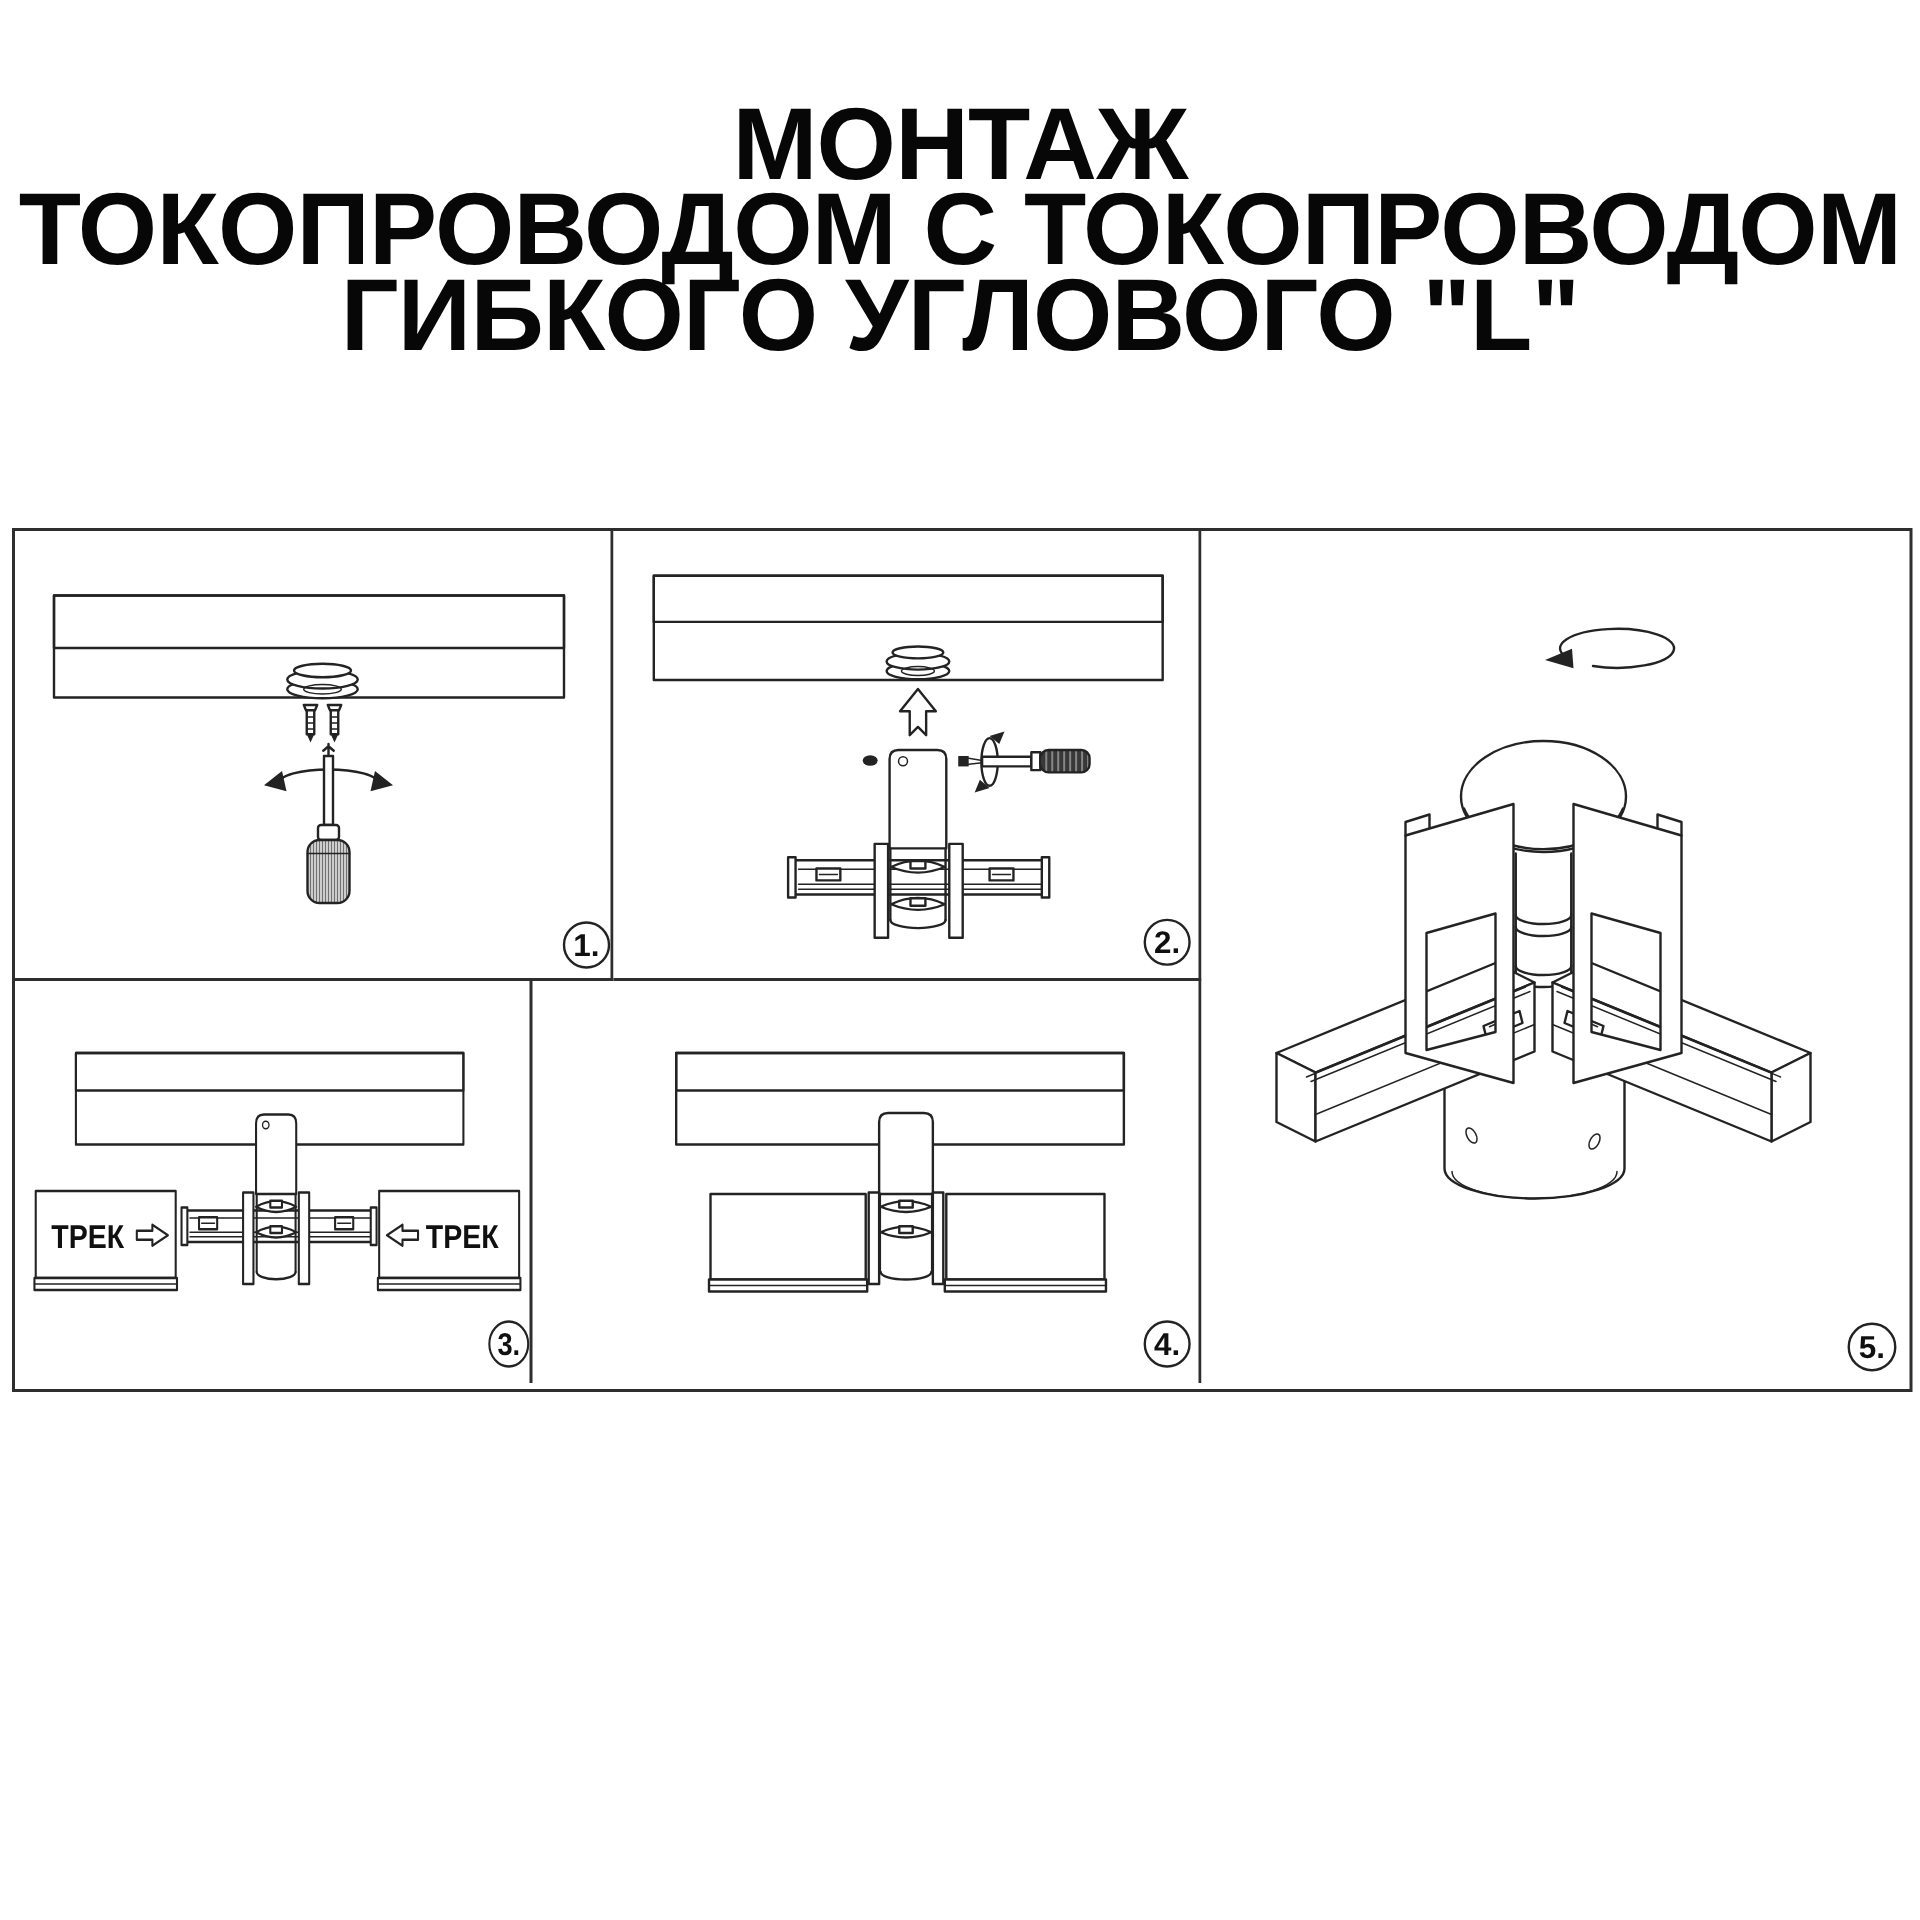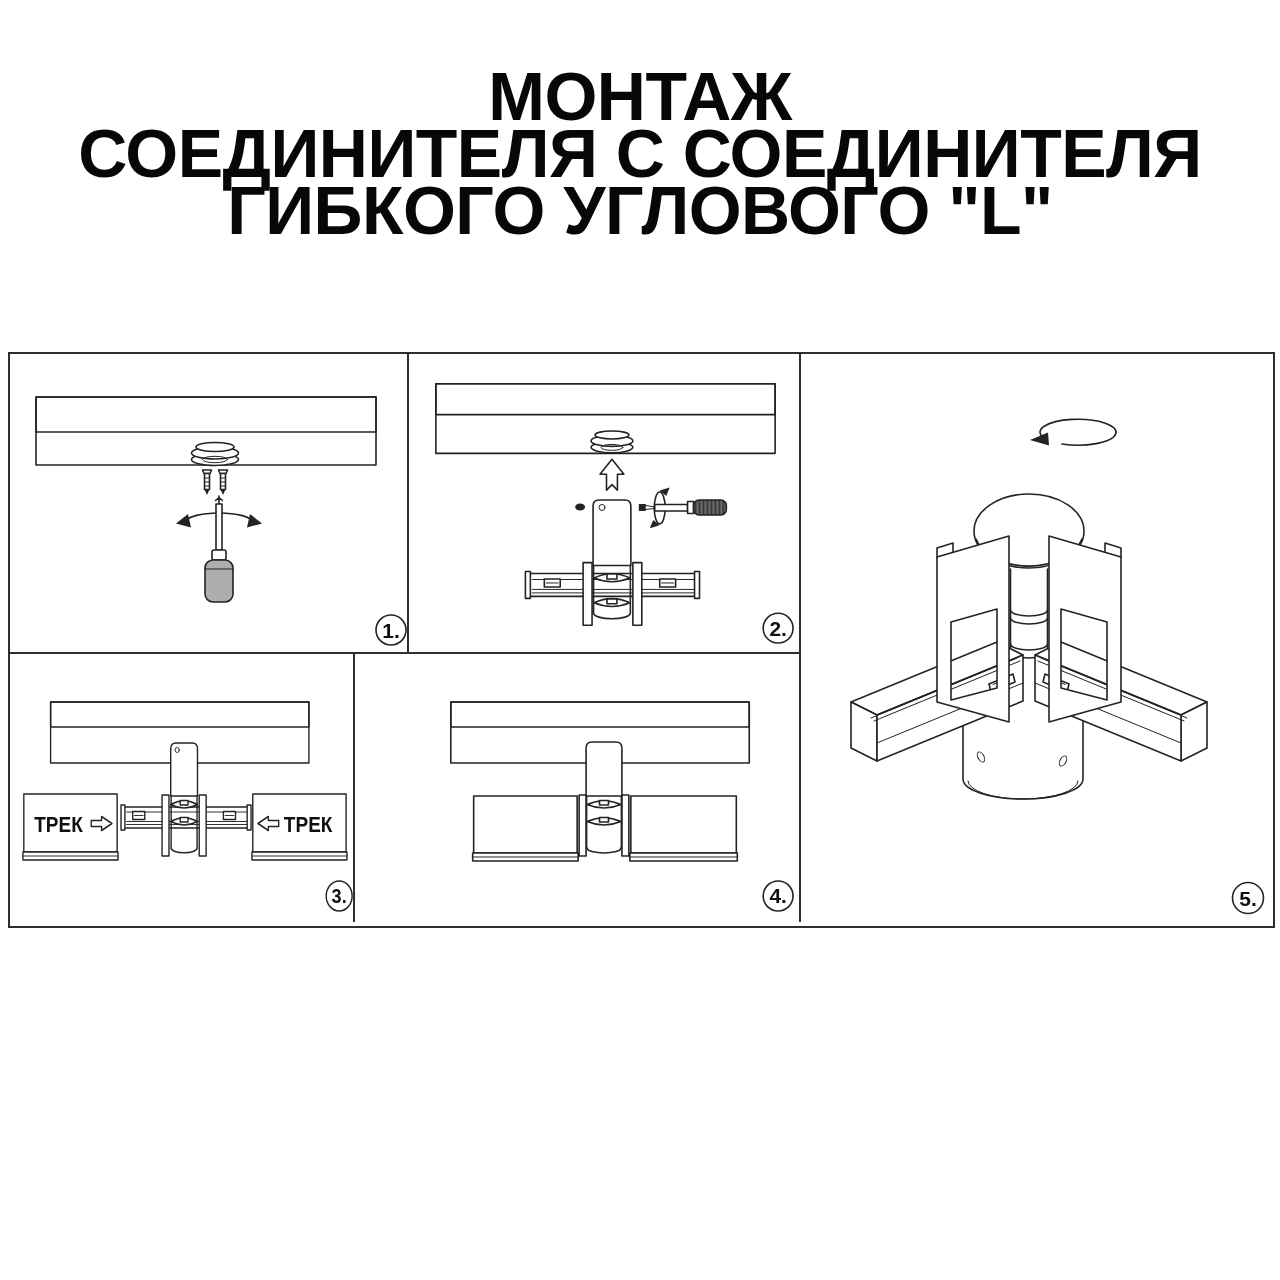--- a/index.html
+++ b/index.html
@@ -39,21 +39,21 @@
       </pattern>
       <pattern id="knurlDark" width="4" height="6" patternUnits="userSpaceOnUse">
         <rect width="4" height="6" fill="#383838"></rect>
         <path d="M2 0 V6" stroke="#a0a0a0" stroke-width="1"></path>
       </pattern>
     </defs>
   </svg>
 
   <header class="title">
     <div>МОНТАЖ</div>
-    <div>СОЕДИНИТЕЛЯ С СОЕДИНИТЕЛЯ</div>
+    <div>ТОКОПРОВОДОМ С ТОКОПРОВОДОМ</div>
     <div>ГИБКОГО УГЛОВОГО "L"</div>
   </header>
 
   <div class="grid">
 
     <section class="panel p1">
       <svg viewBox="0 0 397 298" preserveAspectRatio="none">
         <g>
           <rect class="lnw" x="26" y="43" width="340" height="68"></rect>
           <rect class="ln" fill="url(#hatch)" x="26" y="43" width="340" height="35"></rect>

